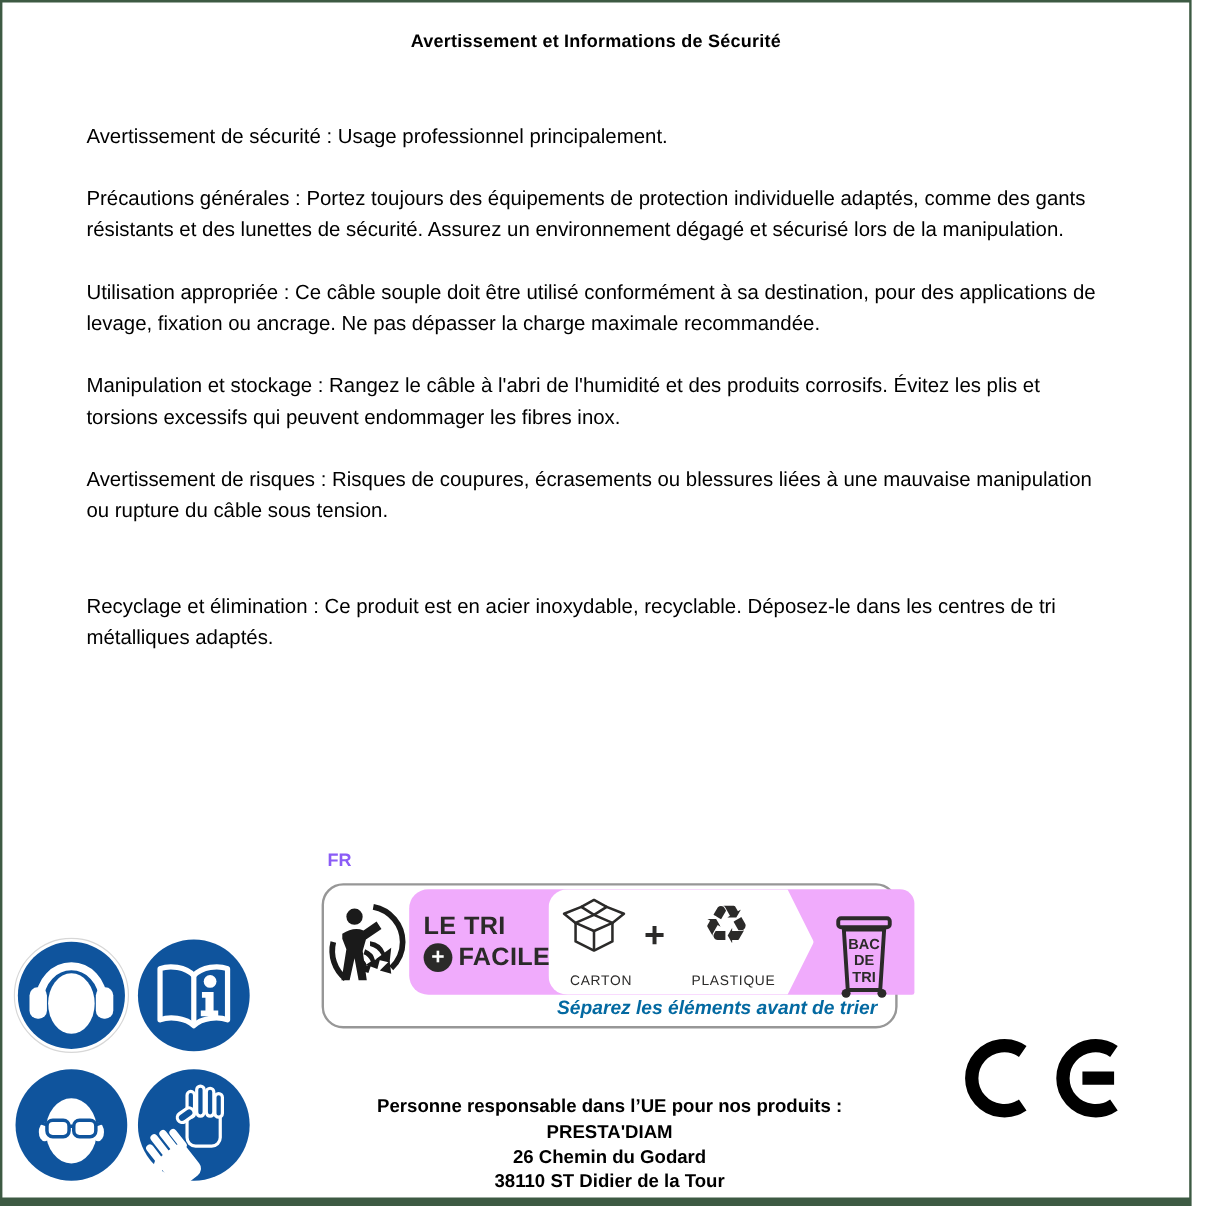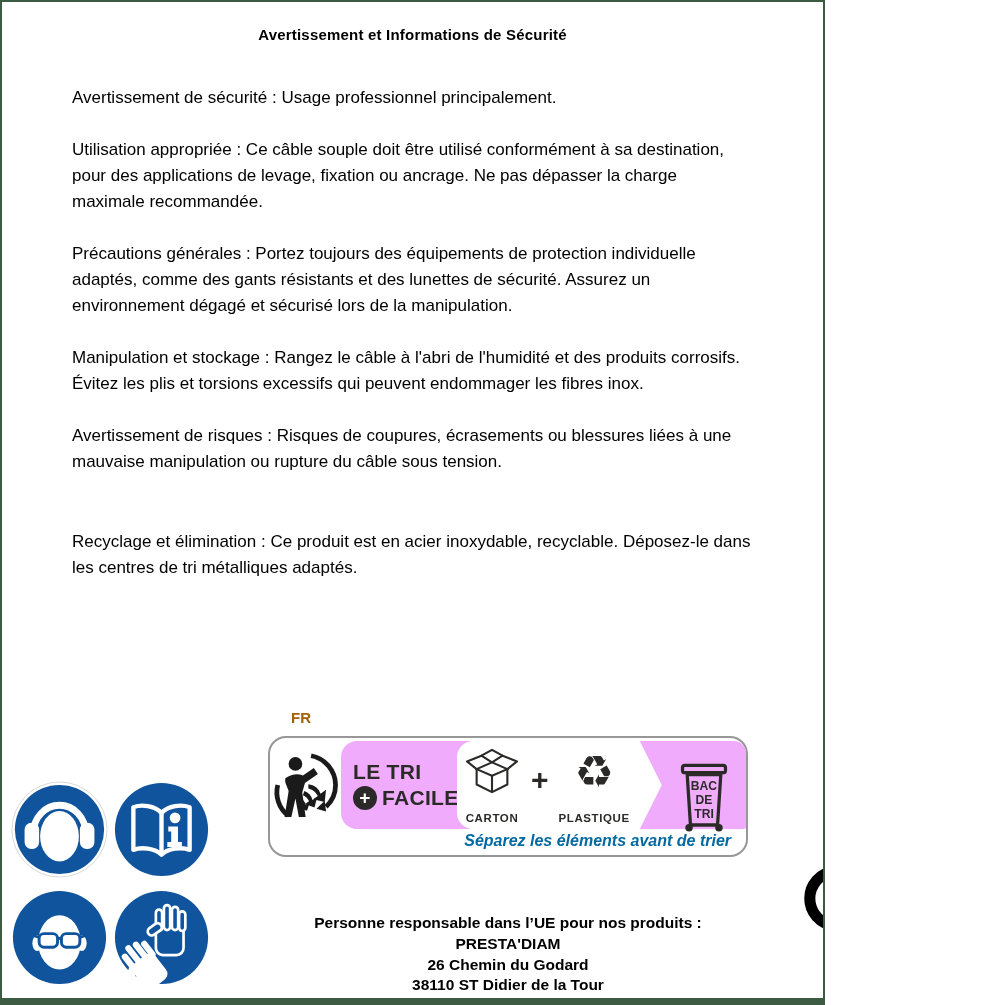--- a/index.html
+++ b/index.html
@@ -1,38 +1,38 @@
 <!DOCTYPE html>
 <html><head>
 <meta charset="utf-8">
 <style>
   html,body { margin:0; padding:0; background:#fff; }
   .page {
-    position:relative; width:825px; height:1005px; box-sizing:border-box;
+    position:relative; width:993px; height:1005px; box-sizing:border-box;
     background:#fff; border:2px solid #3D5A43; border-bottom-width:7px;
     font-family:"Liberation Sans", sans-serif; color:#000; overflow:hidden;
   }
   .title {
     margin:24px 0 0 0; text-align:center; font-size:15px; font-weight:bold;
     letter-spacing:0.2px;
   }
   .content { padding:42px 70px 0 70px; font-size:17px; line-height:26px; }
-  .content p { margin:0 0 26px 0; }
+  .content p { margin:16px 0 26px 0; }
   .content p.spaced { margin-top:54px; }
 
   
   .pictos {
     position:absolute; left:9px; top:779px;
     display:grid; grid-template-columns:repeat(2,97px); grid-auto-rows:97px;
     column-gap:5px; row-gap:11px;
   }
   .picto { width:97px; height:97px; }
 
   
-  .fr-tag { position:absolute; left:271px; top:707px; font-size:15px; font-weight:bold; color:#a16207;margin-left:18px; }
+  .fr-tag { position:absolute; left:271px; top:707px; font-size:15px; font-weight:bold; color:#8b5cf6; }
   .tri-label {
     position:absolute; left:266px; top:734px; width:480px; height:121px;
     box-sizing:border-box; border:2px solid #979797; border-radius:18px;
     background:#fff; padding:3px; display:flex; flex-direction:column;
   }
   .banner-row { display:flex; flex:1; min-height:0; }
   .triman-box { width:82px; display:flex; align-items:center; justify-content:center; }
   .yellow-banner { flex:1; border-radius:16px 12px 2px 16px; display:flex; }
   .letri {
     width:104px; display:flex; flex-direction:column; justify-content:center;
@@ -45,21 +45,21 @@
     background:#2B2A29; color:#fff; align-items:center; justify-content:center;
     font-size:19px; margin-right:5px; flex:0 0 auto;
   }
   .white-notch {
     flex:1; background:#fff; border-radius:16px 0 0 16px;
     clip-path:polygon(0 0, calc(100% - 22px) 0, 100% 50%, calc(100% - 22px) 100%, 0 100%);
     display:flex; align-items:stretch; justify-content:center; gap:10px;
     padding:7px 32px 4px 6px;
   }
   .mat { display:flex; flex-direction:column; align-items:center; justify-content:space-between; }
-  .mat-label { font-size:11.5px; font-weight:bold; letter-spacing:0.6px; color:#2B2A29; padding-bottom:1px; }
+  .mat-label { font-size:11.5px; font-weight:normal; letter-spacing:0.6px; color:#2B2A29; padding-bottom:1px;margin-left:12px; }
   .recycle-glyph { font-family:"DejaVu Sans", sans-serif; font-size:44px; line-height:48px; color:#2B2A29; }
   .plus-sep { font-size:30px; font-weight:bold; color:#2B2A29; align-self:center; margin-top:-14px; }
   .bin-zone { width:84px; display:flex; align-items:center; justify-content:center;margin-top:24px; }
   .tri-footer {
     height:23px; display:flex; align-items:center; justify-content:flex-end;
     padding-right:12px; font-style:italic; font-weight:bold; font-size:16px; color:#0369a1;
   }
 
   
   .responsible {
@@ -72,22 +72,22 @@
 </style>
 </head>
 <body>
 
 <div class="page">
 
   <h1 class="title">Avertissement et Informations de Sécurité</h1>
 
   <div class="content">
     <p>Avertissement de sécurité : Usage professionnel principalement.</p>
+    <p>Précautions générales : Portez toujours des équipements de protection individuelle adaptés, comme des gants résistants et des lunettes de sécurité. Assurez un environnement dégagé et sécurisé lors de la manipulation.</p>
     <p>Utilisation appropriée : Ce câble souple doit être utilisé conformément à sa destination, pour des applications de levage, fixation ou ancrage. Ne pas dépasser la charge maximale recommandée.</p>
-    <p>Précautions générales : Portez toujours des équipements de protection individuelle adaptés, comme des gants résistants et des lunettes de sécurité. Assurez un environnement dégagé et sécurisé lors de la manipulation.</p>
     <p>Manipulation et stockage : Rangez le câble à l'abri de l'humidité et des produits corrosifs. Évitez les plis et torsions excessifs qui peuvent endommager les fibres inox.</p>
     <p>Avertissement de risques : Risques de coupures, écrasements ou blessures liées à une mauvaise manipulation ou rupture du câble sous tension.</p>
     <p class="spaced">Recyclage et élimination : Ce produit est en acier inoxydable, recyclable. Déposez-le dans les centres de tri métalliques adaptés.</p>
   </div>
 
   <div class="pictos">
     <svg class="picto" viewBox="0 0 100 100">
       <circle cx="50" cy="50" r="49" fill="#fff" stroke="#d7d7d7" stroke-width="1"></circle>
       <circle cx="50" cy="50" r="46" fill="#0F549D"></circle>
       <ellipse cx="50" cy="57" rx="20" ry="26" fill="#fff"></ellipse>

